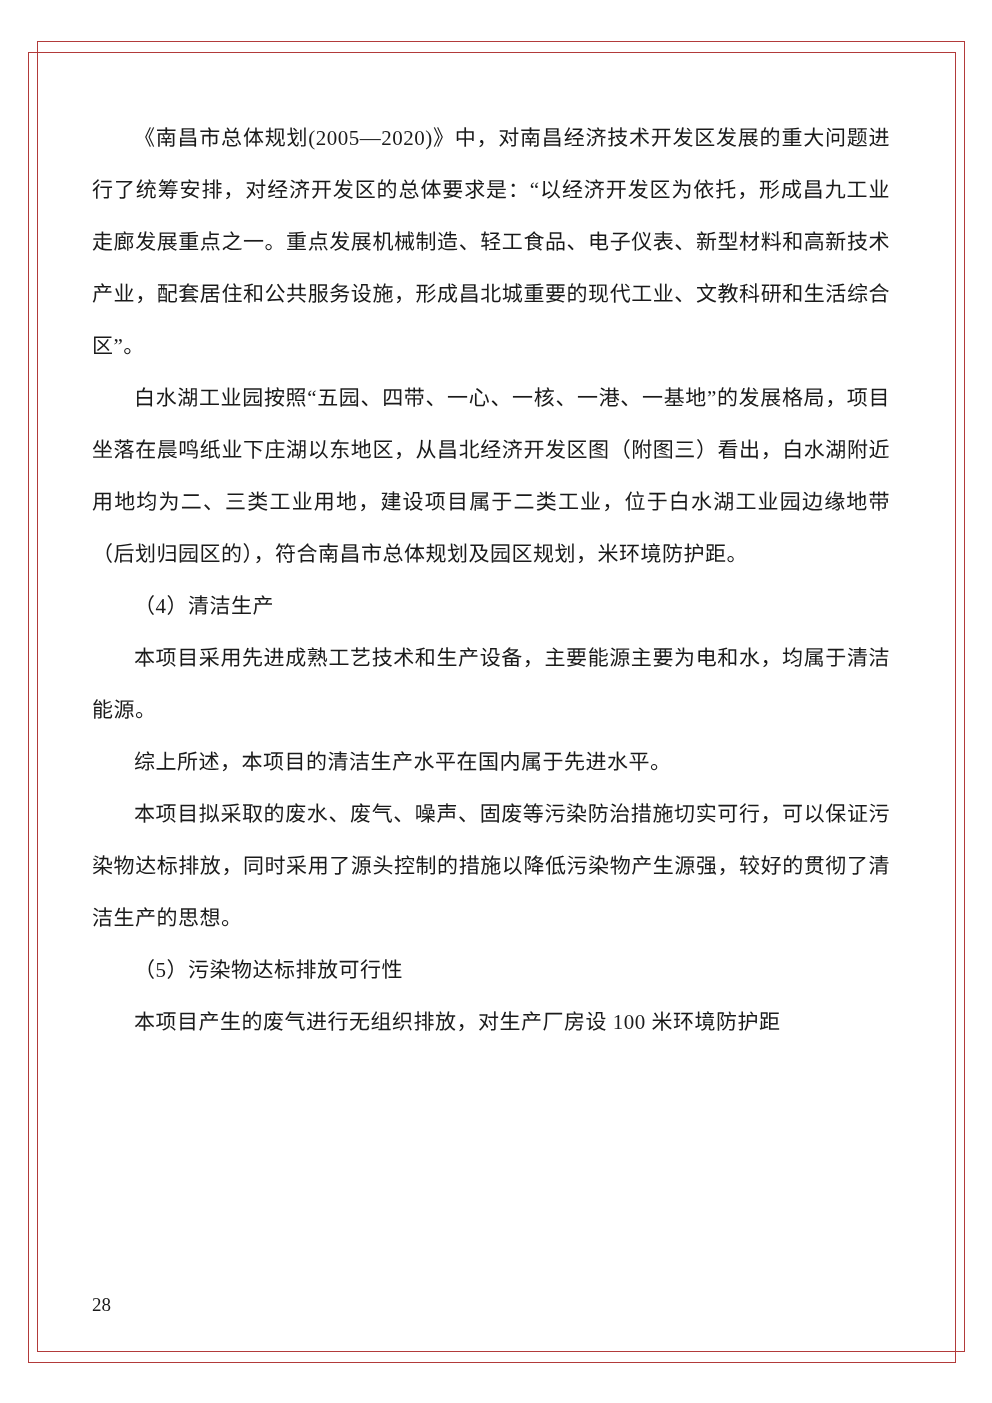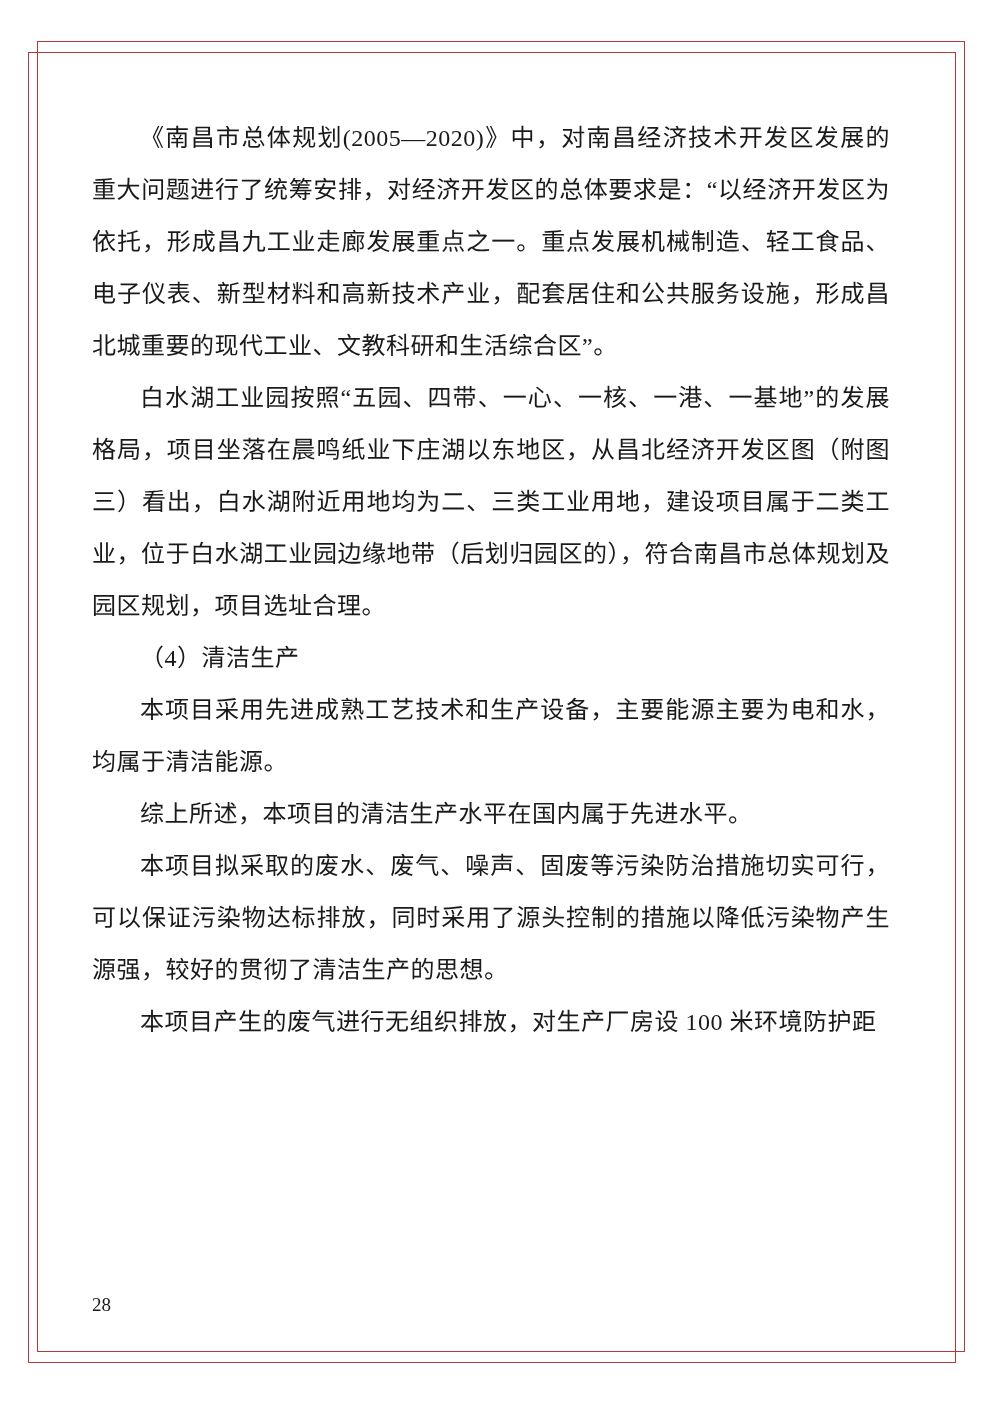--- a/index.html
+++ b/index.html
@@ -36,21 +36,21 @@
     height: 1309px;
   }
   .content {
     position: absolute;
     left: 92px;
     top: 112px;
     width: 798px;
   }
   .para {
     margin: 0;
-    font-size: 24px;
+    font-size: 21px;
     line-height: 52px;
     text-align: justify;
     text-justify: inter-character;
     text-indent: 2em;
     letter-spacing: 0.5px;
   }
   .page-number {
     position: absolute;
     left: 92px;
     top: 1292px;
@@ -64,23 +64,24 @@
 </head>
 <body>
 
 <div class="page">
 
   <div class="frame frame-lower-left"></div>
   <div class="frame frame-upper-right"></div>
 
   <div class="content">
     <p class="para">《南昌市总体规划(2005—2020)》中，对南昌经济技术开发区发展的重大问题进行了统筹安排，对经济开发区的总体要求是：“以经济开发区为依托，形成昌九工业走廊发展重点之一。重点发展机械制造、轻工食品、电子仪表、新型材料和高新技术产业，配套居住和公共服务设施，形成昌北城重要的现代工业、文教科研和生活综合区”。</p>
-    <p class="para">白水湖工业园按照“五园、四带、一心、一核、一港、一基地”的发展格局，项目坐落在晨鸣纸业下庄湖以东地区，从昌北经济开发区图（附图三）看出，白水湖附近用地均为二、三类工业用地，建设项目属于二类工业，位于白水湖工业园边缘地带（后划归园区的），符合南昌市总体规划及园区规划，项目选址合理。</p>
+    <p class="para">白水湖工业园按照“五园、四带、一心、一核、一港、一基地”的发展格局，项目坐落在晨鸣纸业下庄湖以东地区，从昌北经济开发区图（附图三）看出，白水湖附近用地均为二、三类工业用地，建设项目属于二类工业，位于白水湖工业园边缘地带（后划归园区的），符合南昌市总体规划及园区规划，米环境防护距。</p>
     <p class="para">（4）清洁生产</p>
     <p class="para">本项目采用先进成熟工艺技术和生产设备，主要能源主要为电和水，均属于清洁能源。</p>
     <p class="para">综上所述，本项目的清洁生产水平在国内属于先进水平。</p>
     <p class="para">本项目拟采取的废水、废气、噪声、固废等污染防治措施切实可行，可以保证污染物达标排放，同时采用了源头控制的措施以降低污染物产生源强，较好的贯彻了清洁生产的思想。</p>
+    <p class="para">（5）污染物达标排放可行性</p>
     <p class="para">本项目产生的废气进行无组织排放，对生产厂房设 100 米环境防护距</p>
   </div>
 
   <div class="page-number">28</div>
 
 </div>
 
 </body></html>

